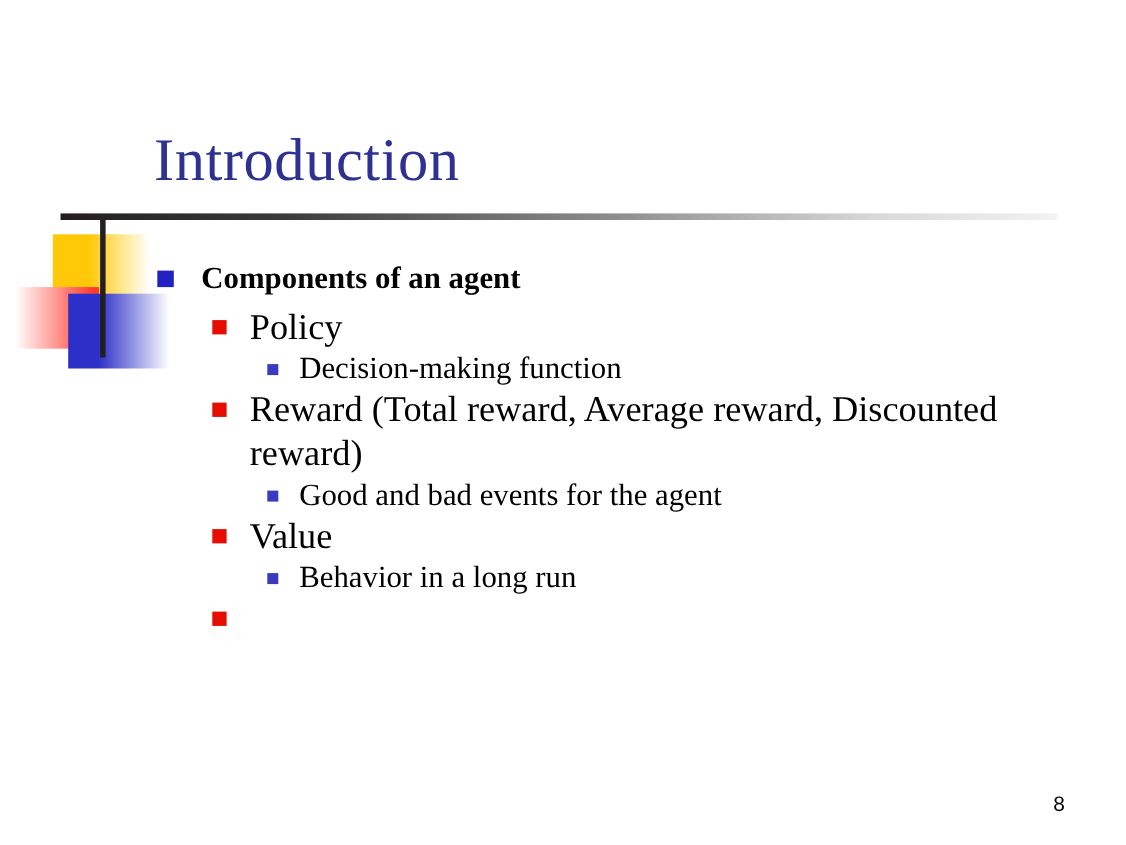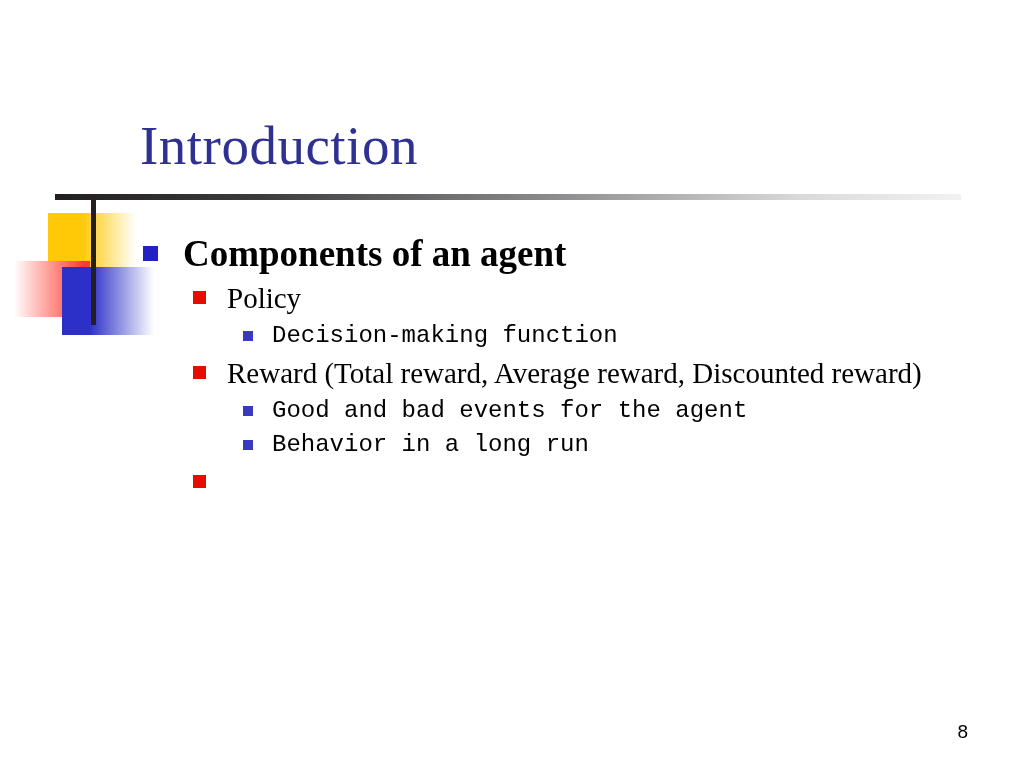--- a/index.html
+++ b/index.html
@@ -111,63 +111,62 @@
   }
   .lvl1 .bullet {
     left: 0;
     top: 14px;
     width: 15px;
     height: 15px;
     background: #2222C4;
   }
   .lvl1 .item-text {
     margin-left: 40px;
-    font-size: 37px;
+    font-size: 28px;
     font-weight: bold;
     line-height: 44px;
   }
 
   
   .lvl2 {
     margin-left: 193px;
     margin-bottom: 1px;
   }
   .lvl2 .bullet {
     left: 0;
     top: 13px;
     width: 13px;
     height: 13px;
     background: #E50C00;
   }
   .lvl2 .item-text {
     margin-left: 34px;
     margin-right: 95px;
-    font-size: 29px;
+    font-size: 33px;
     font-weight: normal;
     line-height: 40px;
   }
 
   
   .lvl3 {
     margin-left: 243px;
     margin-bottom: 1px;
   }
   .lvl3 .bullet {
     left: 0;
     top: 12px;
     width: 10px;
     height: 10px;
     background: #3A3AC0;
   }
   .lvl3 .item-text {
     margin-left: 29px;
-    font-size: 24px;
+    font-size: 28px;
     font-weight: normal;
     line-height: 33px;
-    font-family: Liberation Mono, monospace;
   }
 
   
   .page-number {
     position: absolute;
     right: 56px;
     bottom: 25px;
     font-family: "Liberation Sans", sans-serif;
     font-size: 19px;
     color: #000000;
@@ -209,20 +208,24 @@
     <div class="item lvl2">
       <span class="bullet"></span>
       <span class="item-text">Reward (Total reward, Average reward, Discounted reward)</span>
     </div>
 
     <div class="item lvl3">
       <span class="bullet"></span>
       <span class="item-text">Good and bad events for the agent</span>
     </div>
 
+    <div class="item lvl2">
+      <span class="bullet"></span>
+      <span class="item-text">Value</span>
+    </div>
 
     <div class="item lvl3">
       <span class="bullet"></span>
       <span class="item-text">Behavior in a long run</span>
     </div>
 
     <div class="item lvl2">
       <span class="bullet"></span>
     </div>
 

